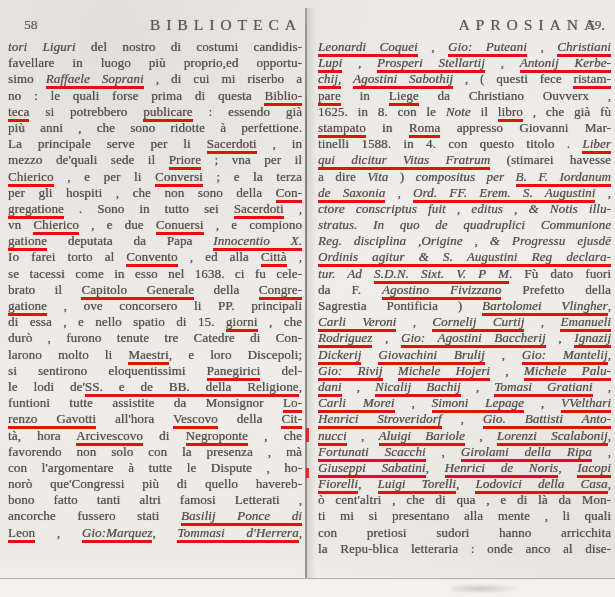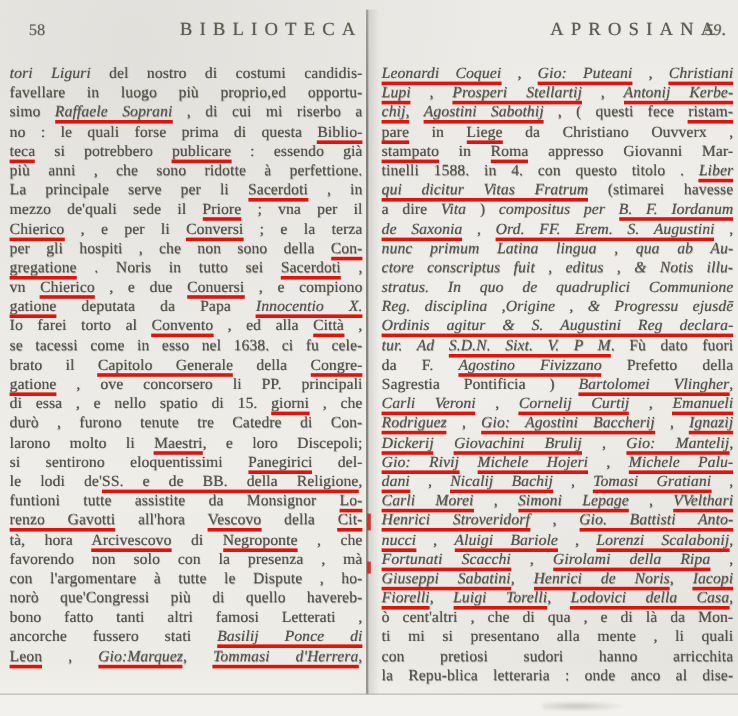--- a/index.html
+++ b/index.html
@@ -20,21 +20,21 @@
   .page-right{left:318px; width:293px;}
   .running-head{position:relative; height:22px; font-size:15px; color:#5d5a53;}
   .running-title{
     display:block; text-align:right; letter-spacing:6px; font-variant:small-caps;
     font-size:15.5px; text-shadow:0.3px 0.3px 0.8px rgba(70,66,58,0.55);
   }
   .pagenum{position:absolute; top:1px; font-size:13.5px; color:#64615a;
     text-shadow:0.3px 0.3px 0.8px rgba(70,66,58,0.5);}
   .pagenum-left{left:16px;}
   .pagenum-right{right:10px;font-style:italic;}
-  .text-col{margin-top:15px;}
+  .text-col{margin-top:1px;}
   .tline{
     font-size:13px; line-height:16.2px; height:16.2px;
     text-align:justify; text-align-last:justify;
     letter-spacing:0.1px; word-spacing:0.6px;
     color:var(--ink);
     text-shadow:0.35px 0.35px 0.7px rgba(62,58,50,0.65);
     white-space:nowrap; overflow:visible;
   }
   .it{font-style:italic;}
   .rl{border-bottom:3.5px solid var(--red);}
@@ -80,21 +80,21 @@
         <div class="tline"><span class="it">tori Liguri</span><span> del nostro di costumi candidis-</span></div>
         <div class="tline"><span>favellare in luogo più proprio,ed opportu-</span></div>
         <div class="tline"><span>simo </span><span class="it rl">Raffaele Soprani</span><span> , di cui mi riserbo a</span></div>
         <div class="tline"><span>no : le quali forse prima di questa </span><span class="rl">Biblio-</span></div>
         <div class="tline"><span class="rl">teca</span><span> si potrebbero </span><span class="rl">publicare</span><span> : essendo già</span></div>
         <div class="tline"><span>più anni , che sono ridotte à perfettione.</span></div>
         <div class="tline"><span>La principale serve per li </span><span class="rl">Sacerdoti</span><span> , in</span></div>
         <div class="tline"><span>mezzo de'quali sede il </span><span class="rl">Priore</span><span> ; vna per il</span></div>
         <div class="tline"><span class="rl">Chierico</span><span> , e per li </span><span class="rl">Conversi</span><span> ; e la terza</span></div>
         <div class="tline"><span>per gli hospiti , che non sono della </span><span class="rl">Con-</span></div>
-        <div class="tline"><span class="rl">gregatione</span><span> . Noris in tutto sei </span><span class="rl">Sacerdoti</span><span> ,</span></div>
+        <div class="tline"><span class="rl">gregatione</span><span> . Sono in tutto sei </span><span class="rl">Sacerdoti</span><span> ,</span></div>
         <div class="tline"><span>vn </span><span class="rl">Chierico</span><span> , e due </span><span class="rl">Conuersi</span><span> , e compiono</span></div>
         <div class="tline"><span class="rl">gatione</span><span> deputata da Papa </span><span class="it rl">Innocentio X.</span></div>
         <div class="tline"><span>Io farei torto al </span><span class="rl">Convento</span><span> , ed alla </span><span class="rl">Città</span><span> ,</span></div>
         <div class="tline"><span>se tacessi come in esso nel 1638. ci fu cele-</span></div>
         <div class="tline"><span>brato il </span><span class="rl">Capitolo Generale</span><span> della </span><span class="rl">Congre-</span></div>
         <div class="tline"><span class="rl">gatione</span><span> , ove concorsero li PP. principali</span></div>
         <div class="tline"><span>di essa , e nello spatio di 15. </span><span class="rl">giorni</span><span> , che</span></div>
         <div class="tline"><span>durò , furono tenute tre Catedre di Con-</span></div>
         <div class="tline"><span>larono molto li </span><span class="rl">Maestri</span><span>, e loro Discepoli;</span></div>
         <div class="tline"><span>si sentirono eloquentissimi </span><span class="rl">Panegirici</span><span> del-</span></div>
@@ -114,26 +114,26 @@
   <div class="page page-right">
     <div class="running-head">
       <span class="running-title">APROSIANA.</span>
       <span class="pagenum pagenum-right">59</span>
     </div>
     <div class="text-col">
         <div class="tline"><span class="it rl">Leonardi Coquei</span><span> , </span><span class="it rl">Gio: Puteani</span><span> , </span><span class="it rl">Christiani</span></div>
         <div class="tline"><span class="it rl">Lupi</span><span> , </span><span class="it rl">Prosperi Stellartij</span><span> , </span><span class="it rl">Antonij Kerbe-</span></div>
         <div class="tline"><span class="it rl">chij,</span><span> </span><span class="it rl">Agostini Sabothij</span><span> , ( questi fece </span><span class="rl">ristam-</span></div>
         <div class="tline"><span class="rl">pare</span><span> in </span><span class="rl">Liege</span><span> da Christiano Ouvverx ,</span></div>
+        <div class="tline"><span>1625. in 8. con le </span><span class="it">Note</span><span> il </span><span class="rl">libro</span><span> , che già fù</span></div>
         <div class="tline"><span class="rl">stampato</span><span> in </span><span class="rl">Roma</span><span> appresso Giovanni Mar-</span></div>
         <div class="tline"><span>tinelli 1588. in 4. con questo titolo . </span><span class="it rl">Liber</span></div>
         <div class="tline"><span class="it rl">qui dicitur Vitas Fratrum</span><span> (stimarei havesse</span></div>
         <div class="tline"><span>a dire </span><span class="it">Vita</span><span> ) </span><span class="it">compositus per</span><span> </span><span class="it rl">B. F. Iordanum</span></div>
         <div class="tline"><span class="it rl">de Saxonia</span><span> , </span><span class="it rl">Ord. FF. Erem. S. Augustini</span><span> ,</span></div>
-        <div class="tline"><span class="it">nunc primum Latina lingua , qua ab Au-</span></div>
         <div class="tline"><span class="it">ctore conscriptus fuit , editus , &amp; Notis illu-</span></div>
         <div class="tline"><span class="it">stratus. In quo de quadruplici Communione</span></div>
         <div class="tline"><span class="it">Reg. disciplina ,Origine , &amp; Progressu ejusdē</span></div>
         <div class="tline"><span class="it rl">Ordinis agitur &amp; S. Augustini Reg declara-</span></div>
         <div class="tline"><span class="it">tur. Ad </span><span class="it rl">S.D.N. Sixt. V. P M</span><span>. Fù dato fuori</span></div>
         <div class="tline"><span>da F. </span><span class="it rl">Agostino Fivizzano</span><span> Prefetto della</span></div>
         <div class="tline"><span>Sagrestia Pontificia ) </span><span class="it rl">Bartolomei Vlingher</span><span>,</span></div>
         <div class="tline"><span class="it rl">Carli Veroni</span><span> , </span><span class="it rl">Cornelij Curtij</span><span> , </span><span class="it rl">Emanueli</span></div>
         <div class="tline"><span class="it rl">Rodriguez</span><span> , </span><span class="it rl">Gio: Agostini Baccherij</span><span> , </span><span class="it rl">Ignazij</span></div>
         <div class="tline"><span class="it rl">Dickerij</span><span> </span><span class="it rl">Giovachini Brulij</span><span> , </span><span class="it rl">Gio: Mantelij</span><span>,</span></div>

